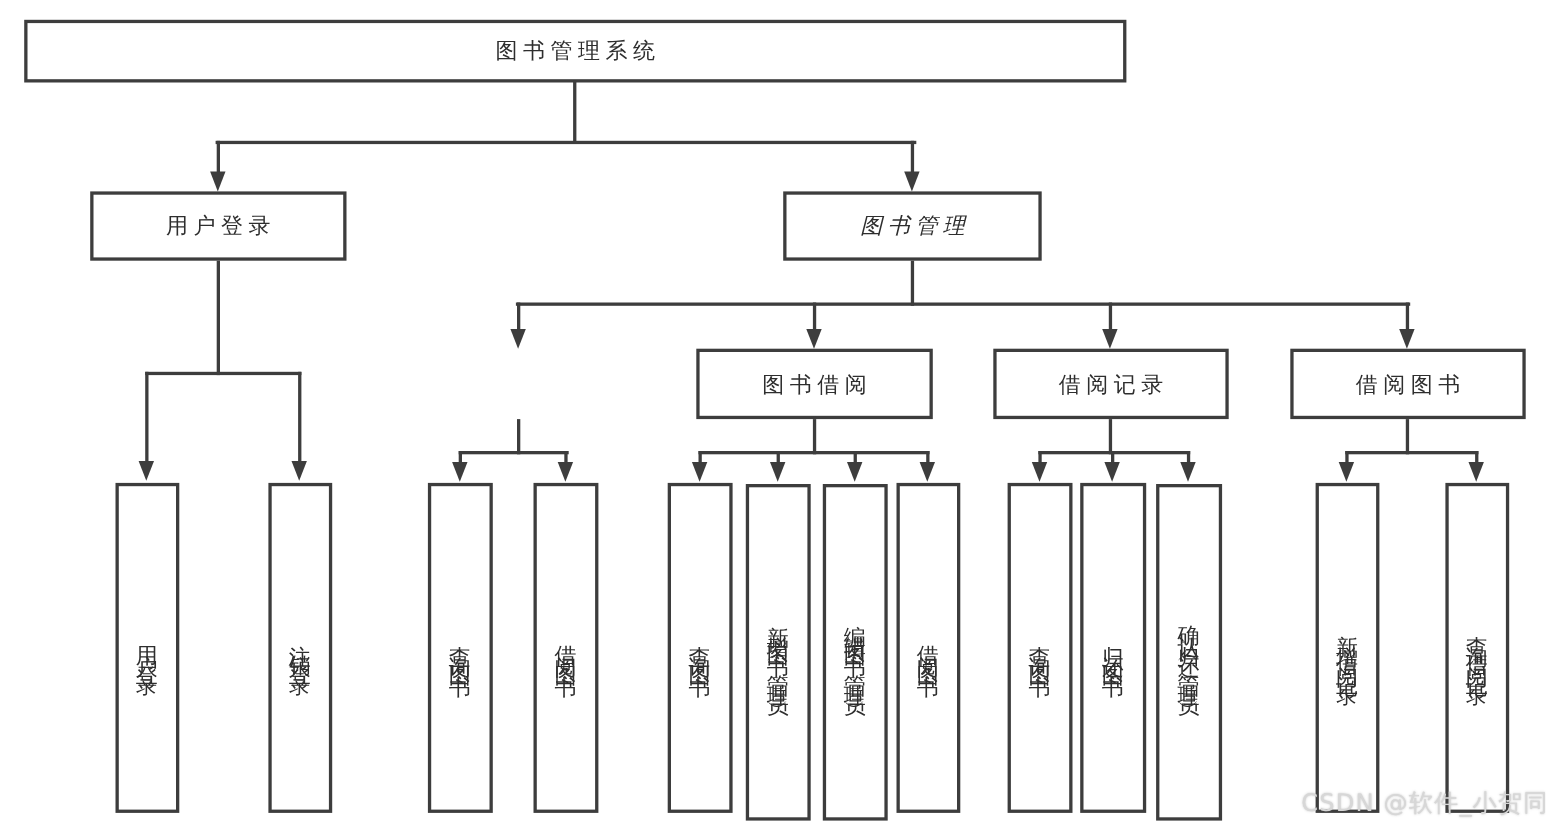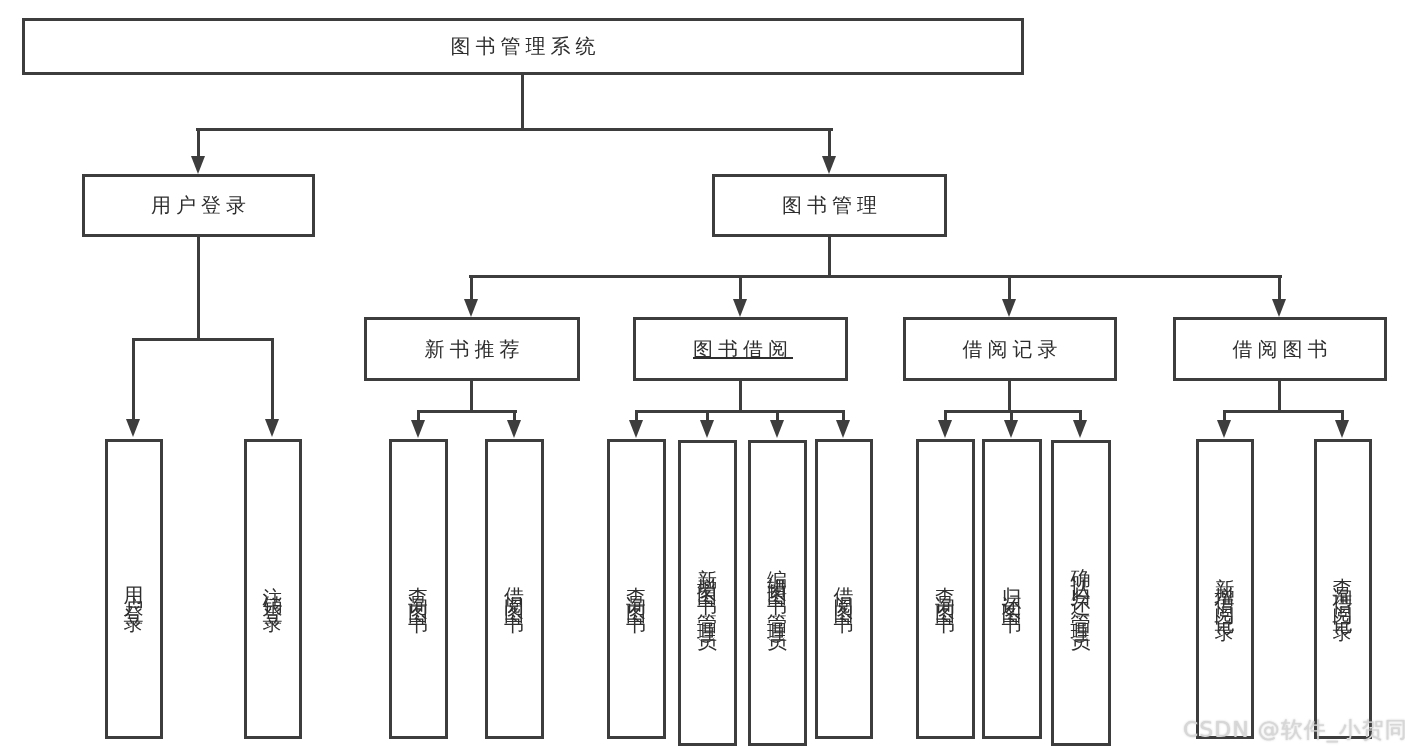--- a/index.html
+++ b/index.html
@@ -38,25 +38,24 @@
 </style>
 </head>
 <body>
 
 <div class="canvas">
 
   <div class="box" style="left:22px;top:14px;width:1002px;height:57px;">图书管理系统</div>
 
   <div class="box" style="left:82px;top:170px;width:233px;height:63px;">用户登录</div>
 
-  <div class="box" style="left:712px;top:170px;width:235px;height:63px;">图书管理</div>
+  <div class="box" style="left:712px;top:170px;width:235px;height:63px;font-style:italic;">图书管理</div>
 
-  <div class="box" style="left:364px;top:313px;width:216px;height:64px;">新书推荐</div>
 
-  <div class="box" style="left:633px;top:313px;width:215px;height:64px;text-decoration:underline;">图书借阅</div>
+  <div class="box" style="left:633px;top:313px;width:215px;height:64px;">图书借阅</div>
 
   <div class="box" style="left:903px;top:313px;width:214px;height:64px;">借阅记录</div>
 
   <div class="box" style="left:1173px;top:313px;width:214px;height:64px;">借阅图书</div>
 
   <div class="box vbox" style="left:105px;top:435px;width:58px;height:300px;">
     <span class="vtext">用户登录</span>
   </div>
 
   <div class="box vbox" style="left:244px;top:435px;width:58px;height:300px;">

